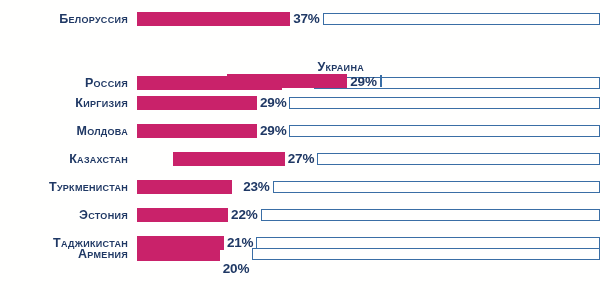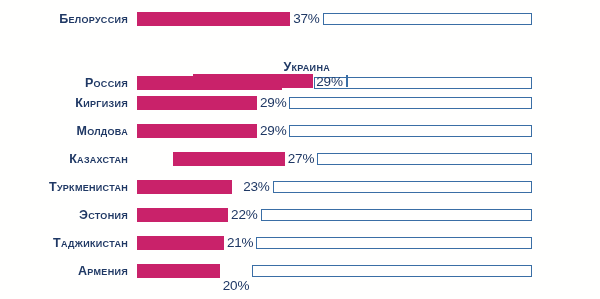--- a/index.html
+++ b/index.html
@@ -16,21 +16,21 @@
 
   #chart {
     position: relative;
     width: 600px;
     height: 299px;
   }
 
   .row {
     position: absolute;
     left: 0;
-    width: 532px;
+    width: 600px;
     height: 28px;
     display: flex;
     align-items: center;
   }
 
   .label {
     width: 128px;
     text-align: right;
     padding-right: 0;
     font-size: 12.5px;
@@ -52,21 +52,21 @@
   }
 
   .bar-filled {
     height: 14px;
     background: #c9226a;
     flex: 0 0 auto;
   }
 
   .pct {
     font-size: 13.5px;
-    font-weight: 400;
+    font-weight: 700;
     color: #1f3864;
     letter-spacing: -0.2px;
     line-height: 1;
     padding: 0 3px 0 3px;
     white-space: nowrap;
     flex: 0 0 auto;
   }
 
   .bar-hollow {
     height: 12px;
@@ -146,21 +146,21 @@
       </div>
     </div>
     <div class="row" style="top: 229px;">
       <div class="label">Таджикистан</div>
       <div class="track">
         <div class="bar-filled" style="width: 86.94px; background: rgb(201, 34, 106);"></div>
         <div class="pct" style="color: rgb(31, 56, 100);">21%</div>
         <div class="bar-hollow" style="border-color: rgb(58, 110, 165);"></div>
       </div>
     </div>
-    <div class="row" style="top: 257px;">
+    <div class="row" style="top: 240px;">
       <div class="label">Армения</div>
       <div class="track">
         <div class="bar-filled" style="width: 82.8px; background: rgb(201, 34, 106);"></div>
         <div class="pct" style="color: rgb(31, 56, 100); margin-top: 29px;">20%</div>
         <div class="bar-hollow" style="border-color: rgb(58, 110, 165);"></div>
       </div>
     </div>
   </div>
 
 </body></html>

